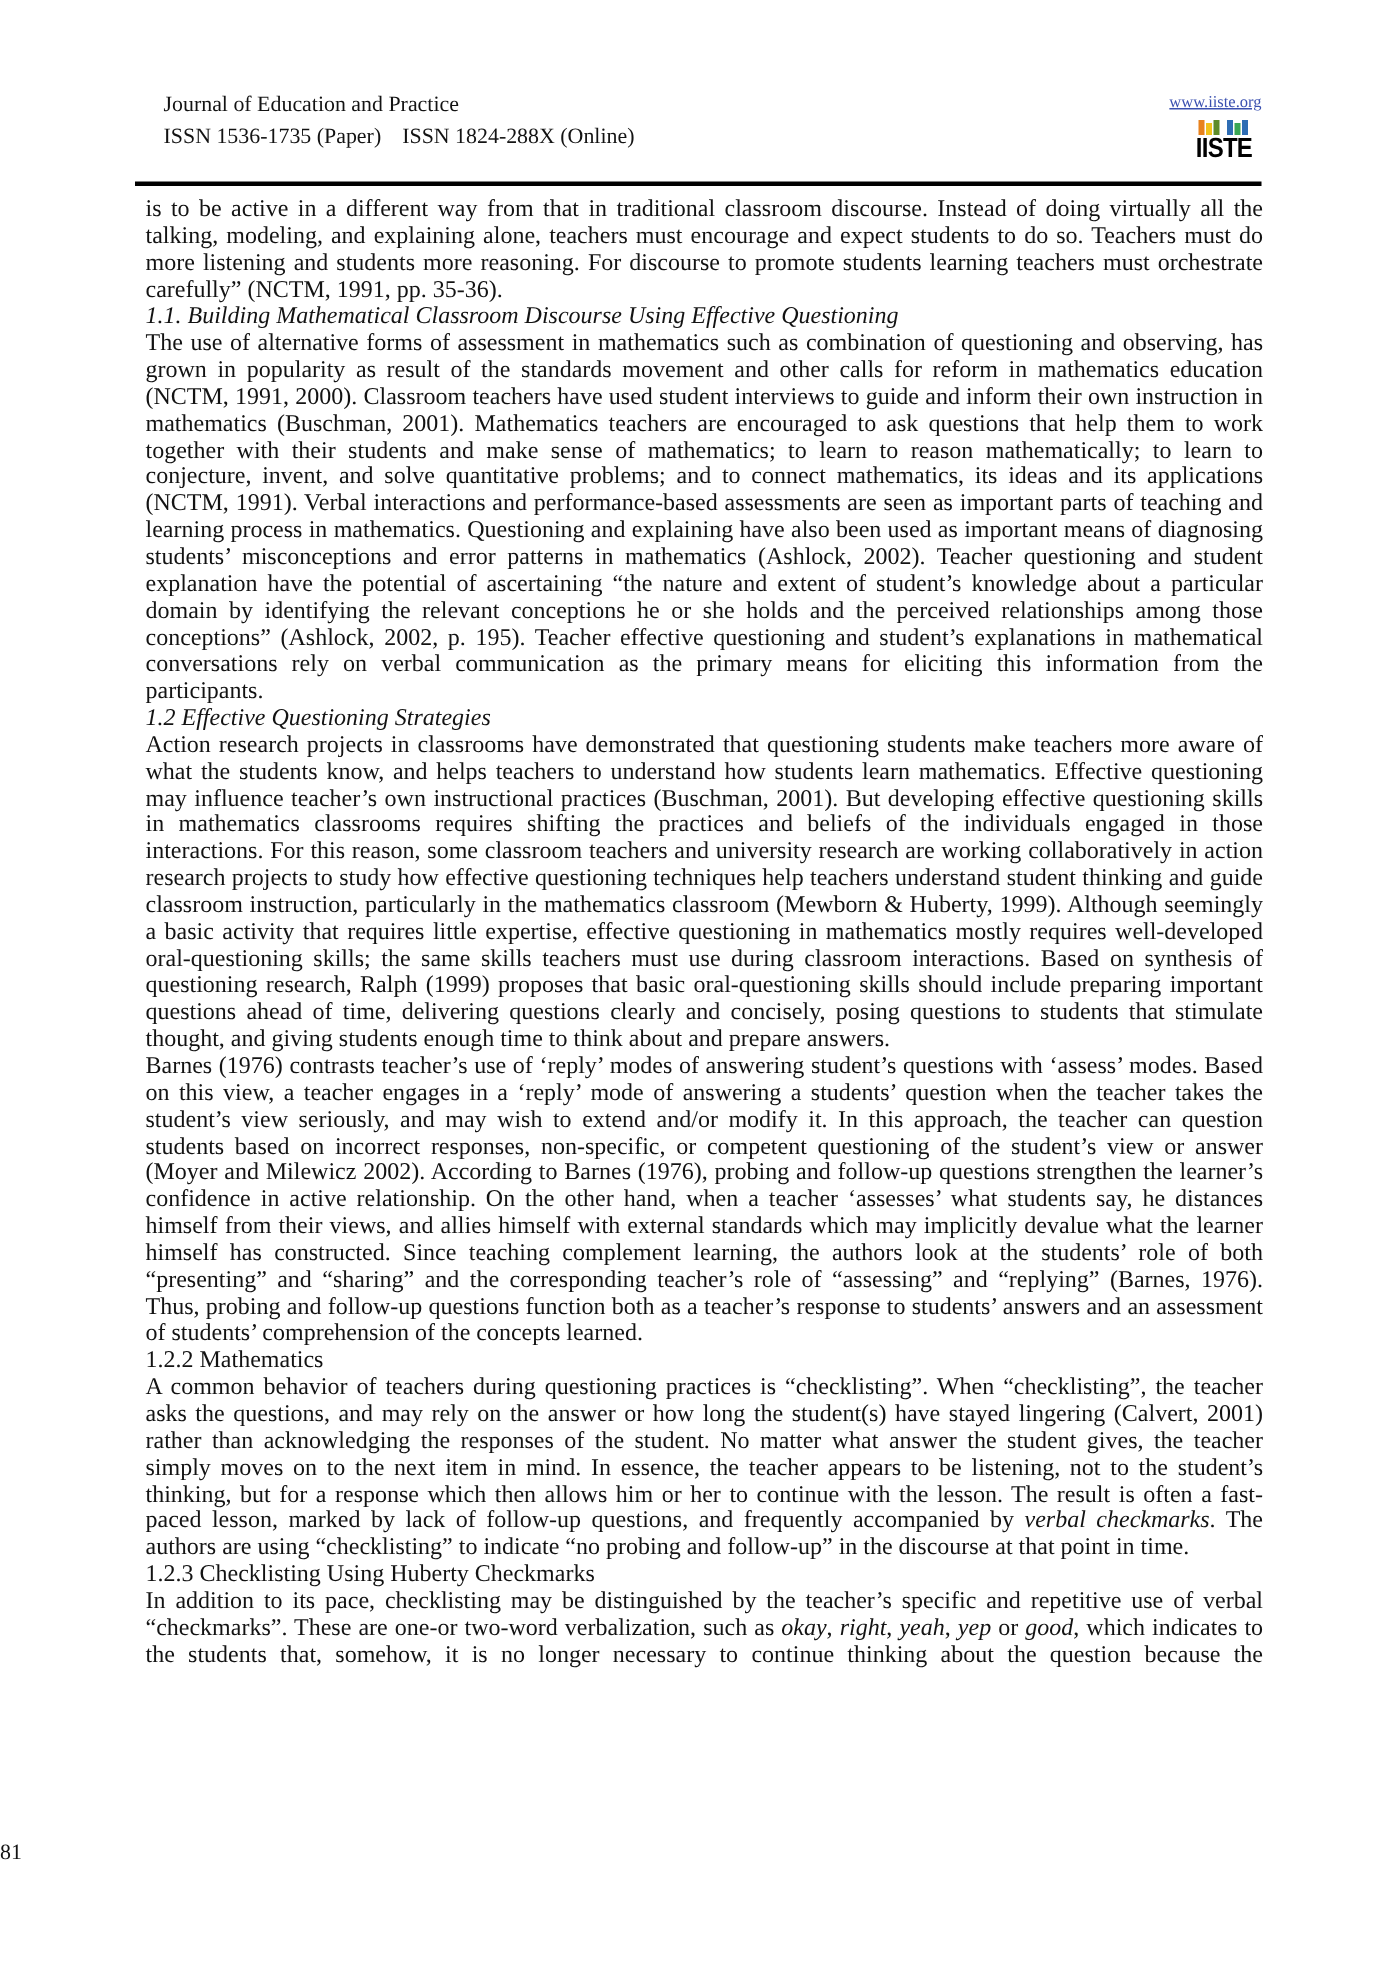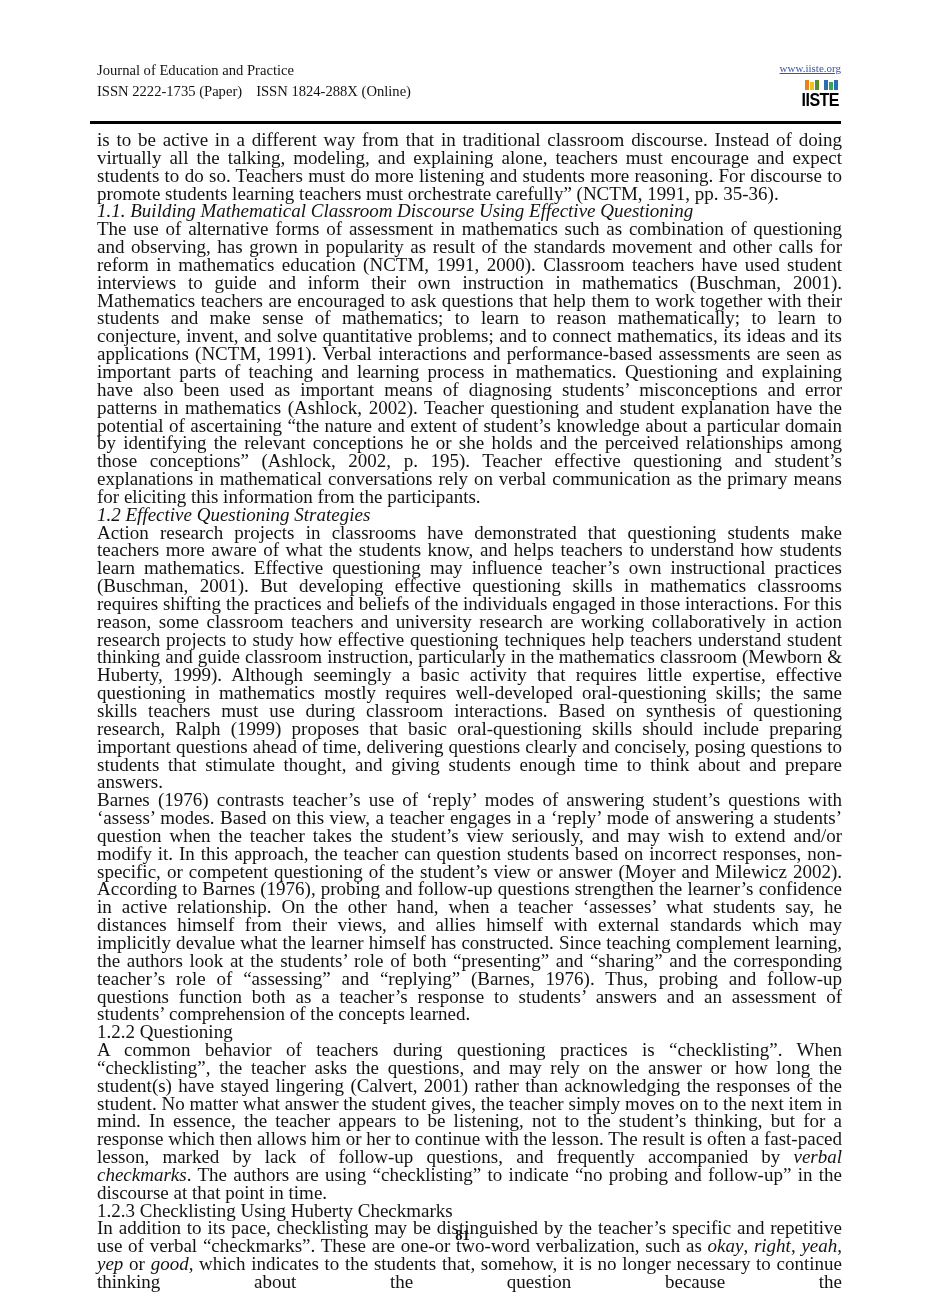--- a/index.html
+++ b/index.html
@@ -8,65 +8,65 @@
     background:#ffffff;
     font-family:"Liberation Serif", serif;
     color:#131313;
     position:relative;
     overflow:hidden;
   }
   .page { position:absolute; inset:0; }
 
   
   .header-left { position:absolute; left:97px; top:60px; font-size:14.6px; line-height:20.6px; }
-  .header-left div { white-space:nowrap; }
+  .header-left div { white-space:nowrap;margin-left:12px; }
   .issn-line span { margin-right:14px; }
   .website-link {
     position:absolute; right:84px; top:62px;
     font-size:11px; text-decoration:underline; cursor:pointer;
   }
-  .logo { position:absolute; right:86px; top:80px; width:46px; text-align:right; }
+  .logo { position:absolute; right:86px; top:80px; width:46px; text-align:center; }
   .logo-bars { height:11px; line-height:0; margin-bottom:0; }
   .logo-bars span { display:inline-block; width:4px; height:10px; margin-right:1px; vertical-align:bottom; }
   .logo-bars span:nth-child(2){ height:8px; }
   .logo-bars span:nth-child(4){ margin-left:4px; }
   .logo-bars span:nth-child(5){ height:8px; }
   .logo-text {
     font-family:"Liberation Sans", sans-serif;
     font-weight:bold; font-size:16px; letter-spacing:-0.5px;
     color:#000; line-height:15px; transform:scaleY(1.15); transform-origin:top;
   }
   .header-rule { position:absolute; left:90px; top:121px; width:751px; height:2.5px; background:#000; }
 
   
   .content {
     position:absolute; left:97px; top:131px; width:745px;
-    font-size:19px; line-height:17.85px;
+    font-size:16px; line-height:17.85px;
     text-align:justify;
   }
   .content p { margin:0; }
   .heading-italic { font-style:italic; margin:0; }
   .gap-before { margin-top:18px; }
   .justify-last { text-align-last:justify; }
 
   
   .footer {
     position:absolute; left:0; top:1227px; width:100%;
-    text-align:center; font-size:14.6px;font-weight:bold;
+    font-size:14.6px;
   }
 </style>
 </head>
 <body>
 
 <div class="page">
 
   <div class="header-left">
     <div>Journal of Education and Practice</div>
     <div class="issn-line">
-      <span>ISSN 2222-1735 (Paper)</span><span>ISSN 1824-288X (Online)</span>
+      <span>ISSN 1536-1735 (Paper)</span><span>ISSN 1824-288X (Online)</span>
     </div>
   </div>
 
   <a class="website-link" style="color: rgb(58, 80, 176);">www.iiste.org</a>
 
   <div class="logo">
     <div class="logo-bars"><span style="background: rgb(232, 130, 30);"></span><span style="background: rgb(242, 194, 26);"></span><span style="background: rgb(94, 140, 42);"></span><span style="background: rgb(46, 109, 180);"></span><span style="background: rgb(58, 166, 85);"></span><span style="background: rgb(46, 109, 180);"></span></div>
     <div class="logo-text">IISTE</div>
   </div>
 
@@ -76,21 +76,21 @@
     <p>is to be active in a different way from that in traditional classroom discourse. Instead of doing virtually all the talking, modeling, and explaining alone, teachers must encourage and expect students to do so. Teachers must do more listening and students more reasoning. For discourse to promote students learning teachers must orchestrate carefully” (NCTM, 1991, pp. 35-36).</p>
 
     <p class="heading-italic gap-before">1.1. Building Mathematical Classroom Discourse Using Effective Questioning</p>
     <p>The use of alternative forms of assessment in mathematics such as combination of questioning and observing, has grown in popularity as result of the standards movement and other calls for reform in mathematics education (NCTM, 1991, 2000). Classroom teachers have used student interviews to guide and inform their own instruction in mathematics (Buschman, 2001). Mathematics teachers are encouraged to ask questions that help them to work together with their students and make sense of mathematics; to learn to reason mathematically; to learn to conjecture, invent, and solve quantitative problems; and to connect mathematics, its ideas and its applications (NCTM, 1991). Verbal interactions and performance-based assessments are seen as important parts of teaching and learning process in mathematics. Questioning and explaining have also been used as important means of diagnosing students’ misconceptions and error patterns in mathematics (Ashlock, 2002). Teacher questioning and student explanation have the potential of ascertaining “the nature and extent of student’s knowledge about a particular domain by identifying the relevant conceptions he or she holds and the perceived relationships among those conceptions” (Ashlock, 2002, p. 195). Teacher effective questioning and student’s explanations in mathematical conversations rely on verbal communication as the primary means for eliciting this information from the participants.</p>
 
     <p class="heading-italic gap-before">1.2 Effective Questioning Strategies</p>
     <p>Action research projects in classrooms have demonstrated that questioning students make teachers more aware of what the students know, and helps teachers to understand how students learn mathematics. Effective questioning may influence teacher’s own instructional practices (Buschman, 2001). But developing effective questioning skills in mathematics classrooms requires shifting the practices and beliefs of the individuals engaged in those interactions. For this reason, some classroom teachers and university research are working collaboratively in action research projects to study how effective questioning techniques help teachers understand student thinking and guide classroom instruction, particularly in the mathematics classroom (Mewborn &amp; Huberty, 1999). Although seemingly a basic activity that requires little expertise, effective questioning in mathematics mostly requires well-developed oral-questioning skills; the same skills teachers must use during classroom interactions. Based on synthesis of questioning research, Ralph (1999) proposes that basic oral-questioning skills should include preparing important questions ahead of time, delivering questions clearly and concisely, posing questions to students that stimulate thought, and giving students enough time to think about and prepare answers.</p>
 
     <p>Barnes (1976) contrasts teacher’s use of ‘reply’ modes of answering student’s questions with ‘assess’ modes. Based on this view, a teacher engages in a ‘reply’ mode of answering a students’ question when the teacher takes the student’s view seriously, and may wish to extend and/or modify it. In this approach, the teacher can question students based on incorrect responses, non-specific, or competent questioning of the student’s view or answer (Moyer and Milewicz 2002). According to Barnes (1976), probing and follow-up questions strengthen the learner’s confidence in active relationship. On the other hand, when a teacher ‘assesses’ what students say, he distances himself from their views, and allies himself with external standards which may implicitly devalue what the learner himself has constructed. Since teaching complement learning, the authors look at the students’ role of both “presenting” and “sharing” and the corresponding teacher’s role of “assessing” and “replying” (Barnes, 1976). Thus, probing and follow-up questions function both as a teacher’s response to students’ answers and an assessment of students’ comprehension of the concepts learned.</p>
 
-    <p>1.2.2 Questioning</p>
+    <p>1.2.2 Mathematics</p>
     <p><span>A common behavior of teachers during questioning practices is “checklisting”. When “checklisting”, the teacher asks the questions, and may rely on the answer or how long the student(s) have stayed lingering (Calvert, 2001) rather than acknowledging the responses of the student. No matter what answer the student gives, the teacher simply moves on to the next item in mind. In essence, the teacher appears to be listening, not to the student’s thinking, but for a response which then allows him or her to continue with the lesson. The result is often a fast-paced lesson, marked by lack of follow-up questions, and frequently accompanied by </span><span style="font-style: italic;">verbal checkmarks</span><span>. The authors are using “checklisting” to indicate “no probing and follow-up” in the discourse at that point in time.</span></p>
 
     <p>1.2.3 Checklisting Using Huberty Checkmarks</p>
     <p class="justify-last"><span>In addition to its pace, checklisting may be distinguished by the teacher’s specific and repetitive use of verbal “checkmarks”. These are one-or two-word verbalization, such as </span><span style="font-style: italic;">okay</span><span>, </span><span style="font-style: italic;">right</span><span>, </span><span style="font-style: italic;">yeah</span><span>, </span><span style="font-style: italic;">yep</span><span> or </span><span style="font-style: italic;">good</span><span>, which indicates to the students that, somehow, it is no longer necessary to continue thinking about the question because the</span></p>
   </div>
 
   <div class="footer">81</div>
 
 </div>
 

